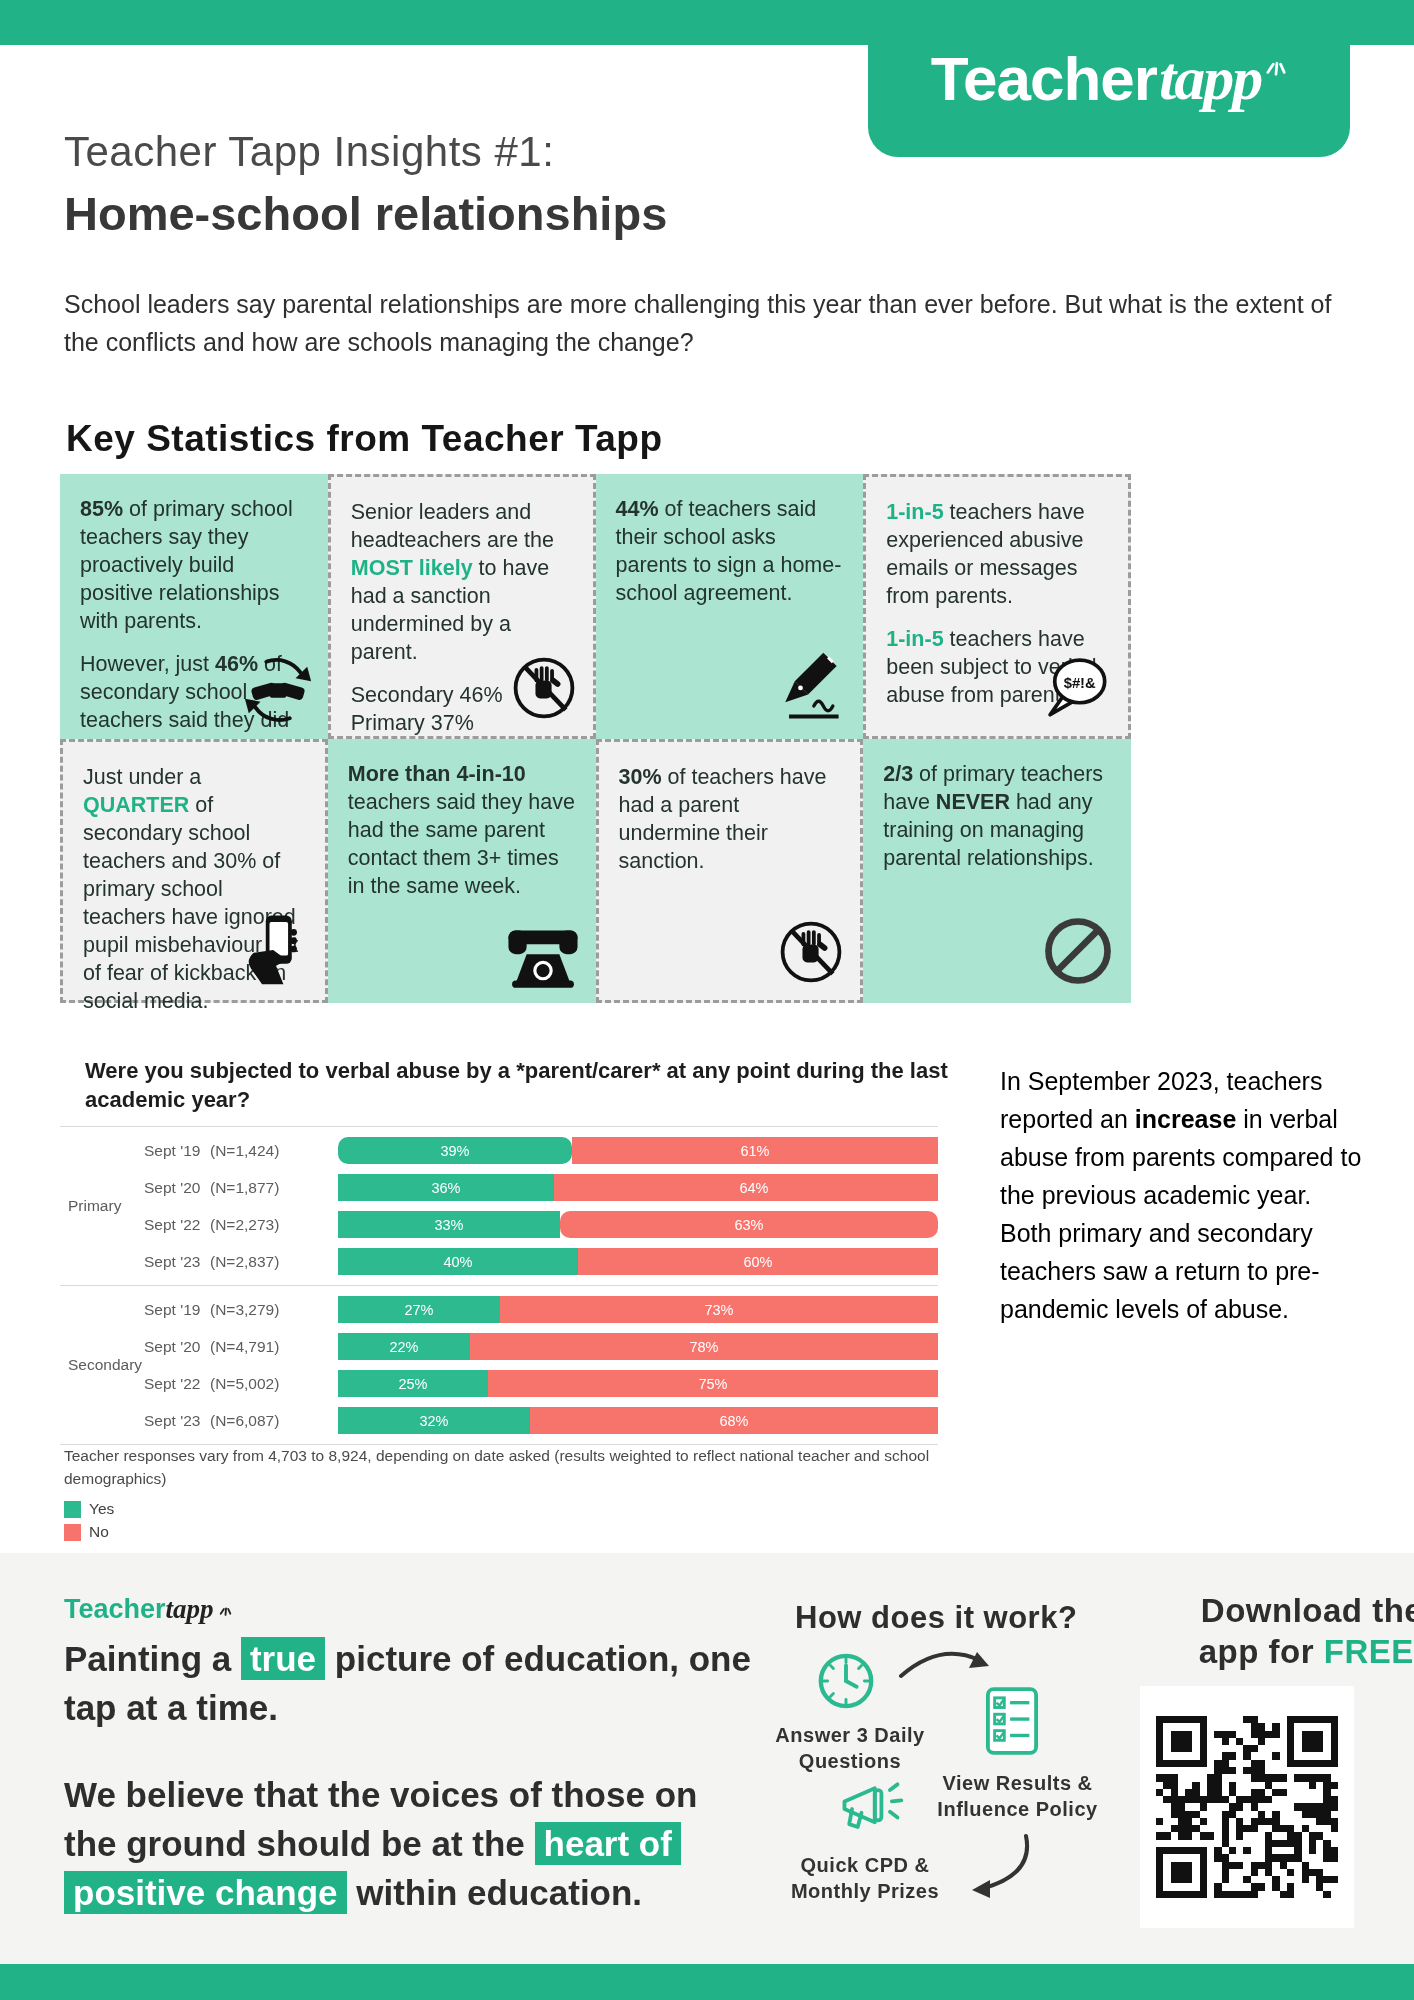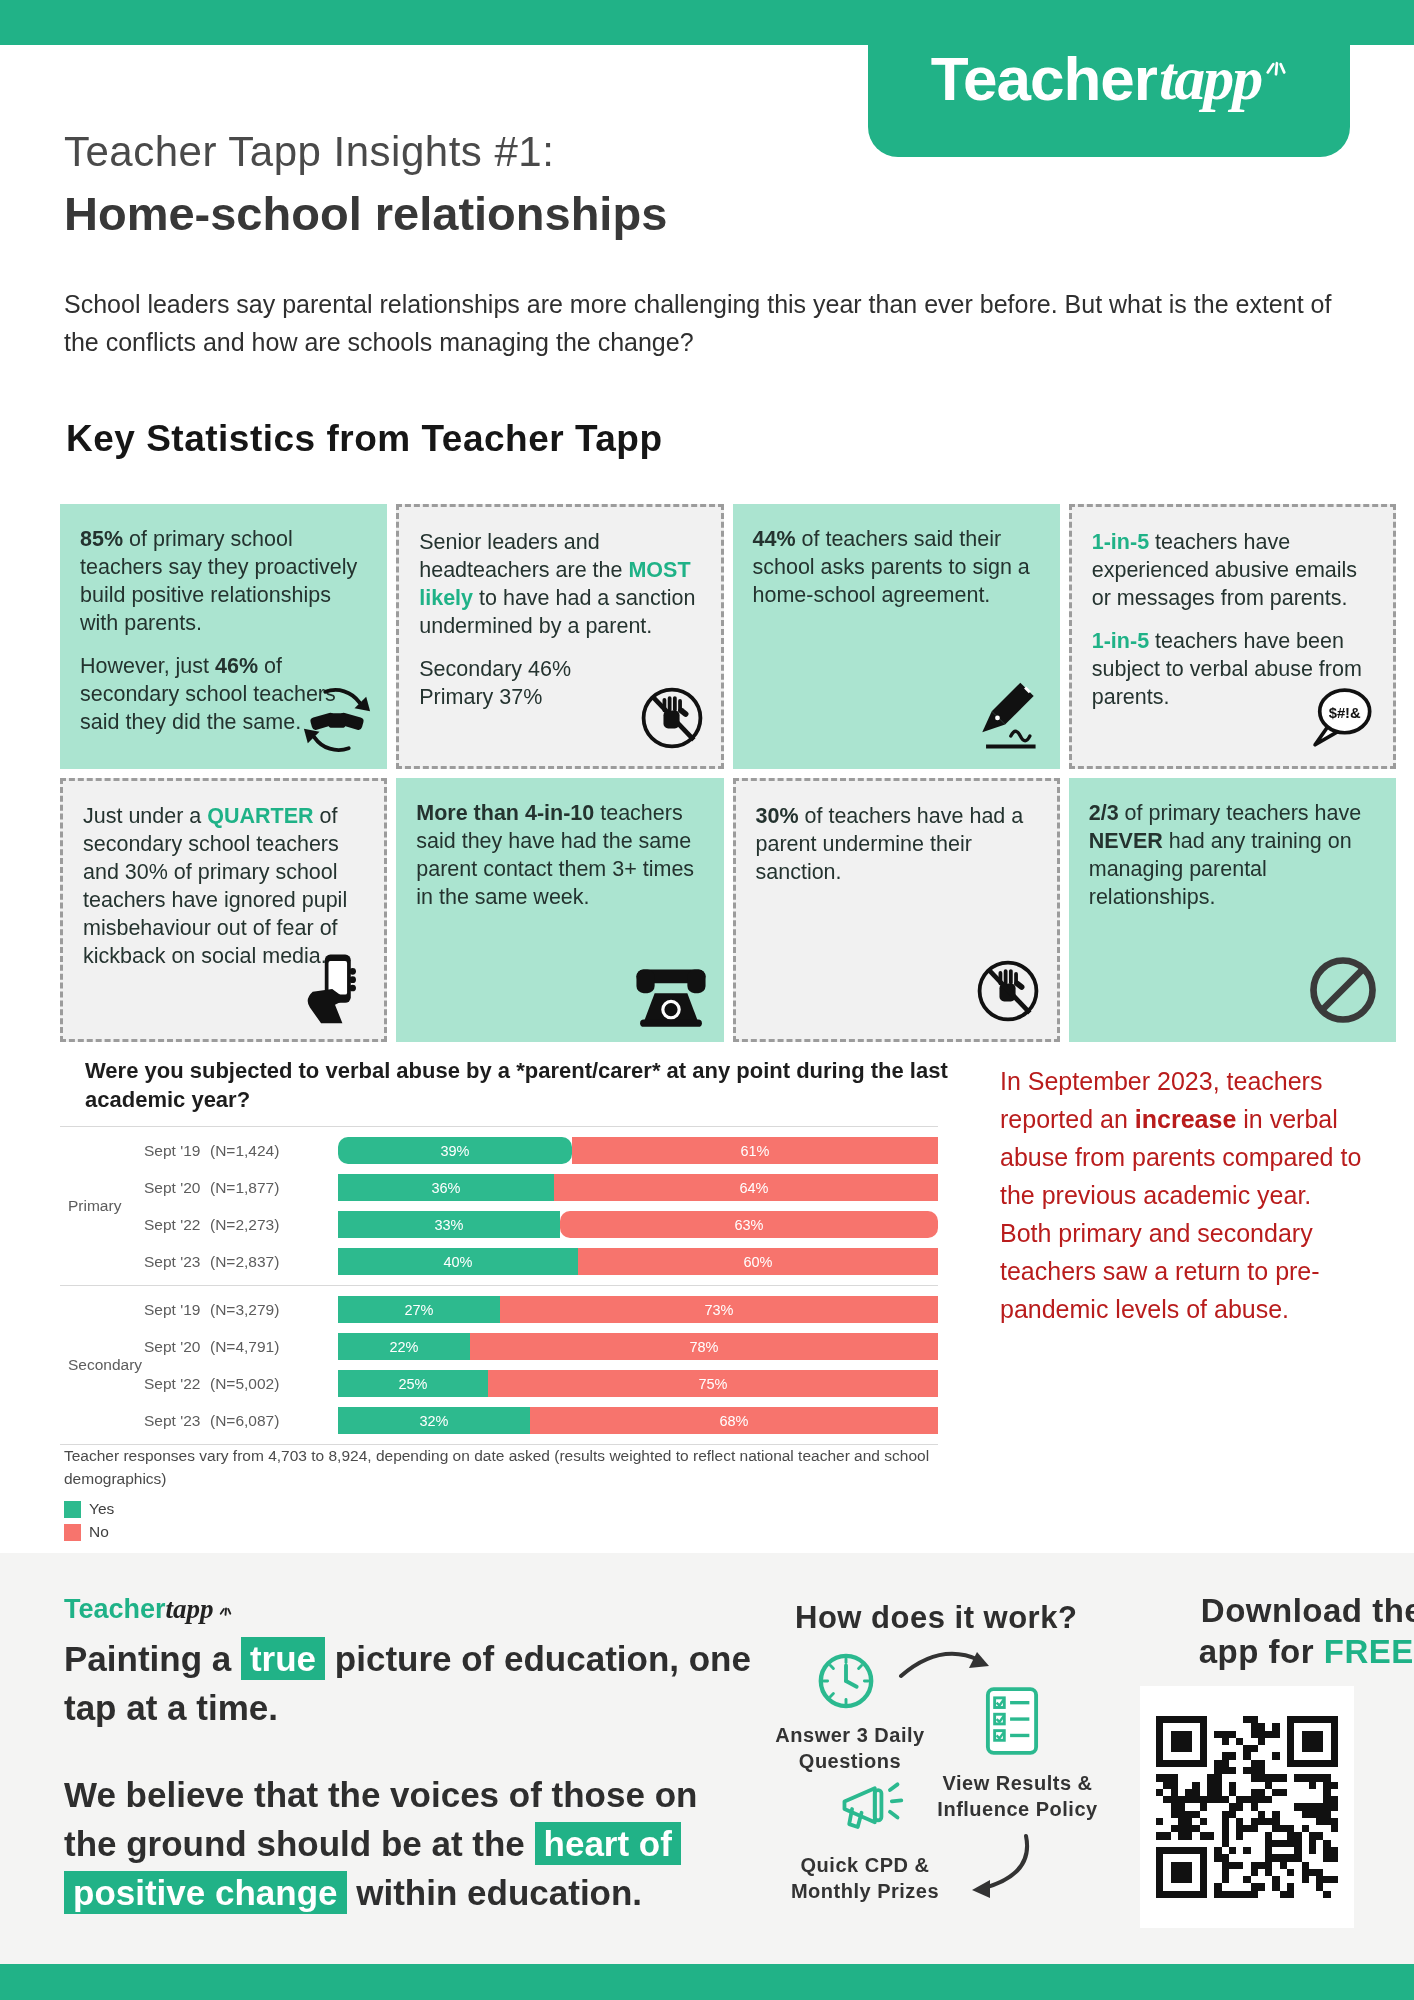--- a/index.html
+++ b/index.html
@@ -10,21 +10,21 @@
 .topbar{left:0;top:0;width:1414px;height:45px;background:var(--green)}
 .logo-box{left:868px;top:0;width:482px;height:157px;background:var(--green);border-radius:0 0 30px 30px;display:flex;align-items:center;justify-content:center;color:#fff}
 .logo-teacher{font-size:62px;font-weight:700;letter-spacing:-1px}
 .logo-tapp{font-size:62px;font-style:italic;font-family:cursive;font-weight:600;letter-spacing:-2px;margin-left:2px}
 .logo-spark{margin:-26px 0 0 4px}
 .h1a{left:64px;top:128px;font-size:42px;color:#4a4a4a;letter-spacing:.5px}
 .h1b{left:64px;top:186px;font-size:47px;font-weight:700;color:#383838}
 .intro{left:64px;top:286px;width:1270px;font-size:25px;line-height:1.5;color:#2f2f2f}
 .hand{font-weight:700;letter-spacing:.5px}
 .stats-h{left:66px;top:418px;font-size:37px;color:#161616}
-.grid{left:60px;top:504px;width:1336px;display:grid;grid-template-columns:repeat(4,1fr);grid-template-rows:265px 264px;gap:9px}
+.grid{left:60px;top:474px;width:1071px;display:grid;grid-template-columns:repeat(4,1fr);grid-template-rows:265px 264px;}
 .cell{position:relative;padding:22px 18px 14px 20px;font-size:21.5px;line-height:1.3;color:#24332f}
 .cell.green{background:var(--lgreen)}
 .cell.gray{background:#f1f1f1;border:3px dashed #9c9c9c}
 .cell p{margin-bottom:15px;white-space:pre-line}
 .cell p:last-of-type{margin-bottom:0}
 .cell-icon{position:absolute;right:13px;bottom:12px;line-height:0}
 .b{font-weight:700}
 .teal{color:var(--teal);font-weight:700}
 .chart-title{left:85px;top:1056px;width:880px;font-size:22px;font-weight:700;color:#1d1d1d;line-height:1.32}
 .chart-wrap{left:60px;top:1126px;width:878px;border-bottom:1px solid #d9d9d9}
@@ -34,21 +34,21 @@
 .cdate{margin-left:84px;width:66px;color:#5c5c5c;font-size:15.5px}
 .cn{width:128px;color:#5c5c5c;font-size:15.5px}
 .cbar{flex:1;height:27px;display:flex}
 .seg{display:flex;align-items:center;justify-content:center;color:#fff;font-size:14.5px;overflow:hidden}
 .seg.yes{background:var(--cgreen)}
 .seg.no{background:var(--cred)}
 .chart-foot{left:64px;top:1444px;width:900px;font-size:15.5px;color:#4a4a4a;line-height:1.5}
 .legend{left:64px;top:1500px}
 .litem{display:flex;align-items:center;margin-bottom:5px;font-size:15.5px;color:#3f3f3f}
 .lsw{width:17px;height:17px;margin-right:8px}
-.aside{left:1000px;top:1062px;width:378px;font-size:25px;line-height:1.52;color:#b91c1c}
+.aside{left:1000px;top:1062px;width:378px;font-size:25px;line-height:1.52;color:#000000}
 .footer-bg{left:0;top:1553px;width:1414px;height:412px;background:#f4f4f3}
 .flogo{left:64px;top:1594px}
 .flt{color:var(--teal);font-weight:700;font-size:27px}
 .fla{font-size:27px;font-style:italic;font-family:cursive;font-weight:600;color:#222}
 .fhead{left:64px;top:1634px;width:690px;font-size:35px;font-weight:700;color:#2e2e2e;line-height:1.4}
 .fbody{left:64px;top:1770px;width:690px;font-size:35px;font-weight:700;color:#2e2e2e;line-height:1.4}
 .hl{background:var(--green);color:#fff;padding:2px 9px;box-decoration-break:clone;-webkit-box-decoration-break:clone}
 .howh{left:795px;top:1600px;font-size:31px;color:#2e2e2e}
 .steplab{font-size:20px;color:#333;line-height:1.3;text-align:center}
 .dlh{left:1176px;top:1590px;width:272px;font-size:33px;color:#2e2e2e;text-align:center;line-height:1.25}

